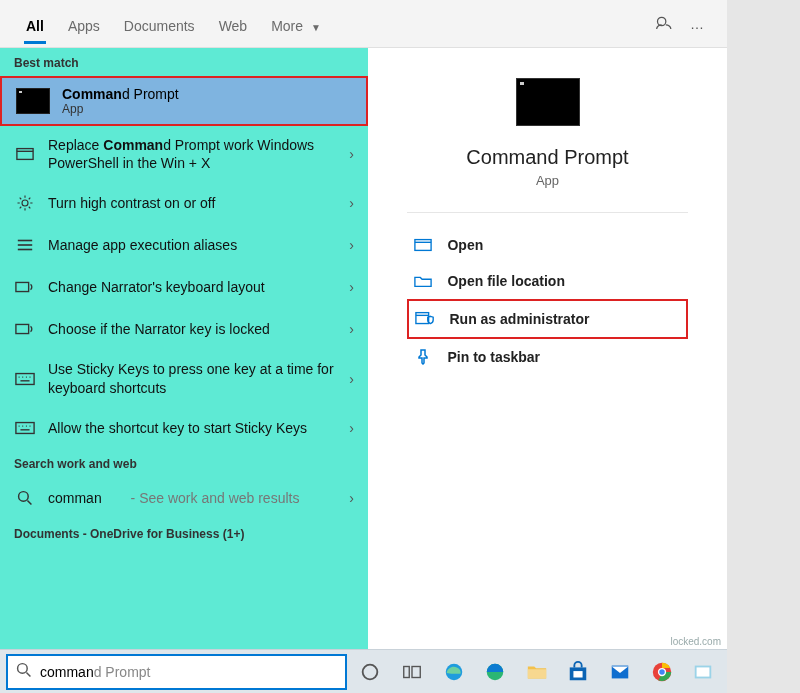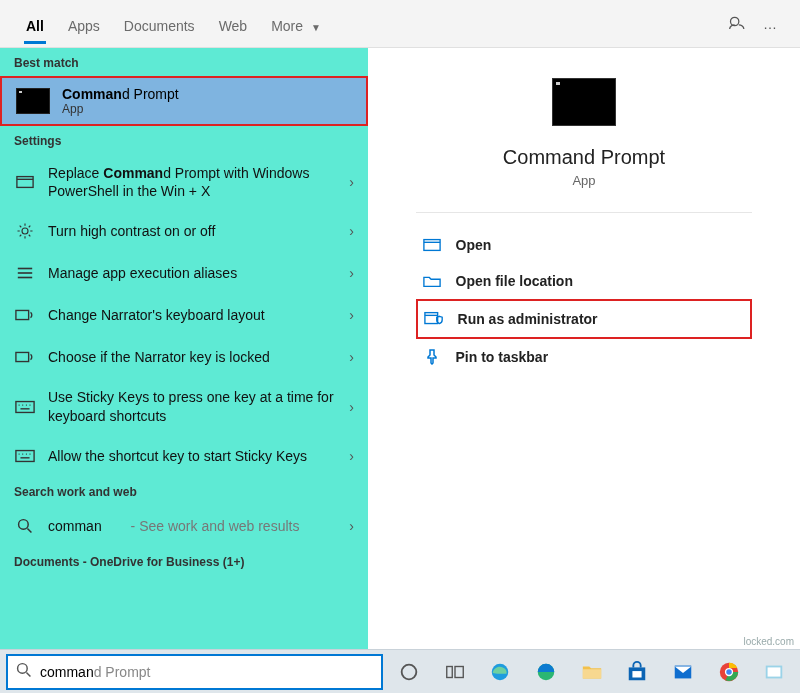--- a/index.html
+++ b/index.html
@@ -1,17 +1,17 @@
 <!DOCTYPE html>
 <html><head>
 <meta charset="utf-8">
 <style>
   * { box-sizing: border-box; margin: 0; padding: 0; font-family: "Segoe UI", Arial, sans-serif; }
   body { width: 800px; height: 693px; background: #e6e6e6; overflow: hidden; font-size: 14px; }
-  .window { width: 800px; height: 693px; display: flex; flex-direction: column; background: #f4f4f4; }
+  .window { width: 727px; height: 693px; display: flex; flex-direction: column; background: #f4f4f4; }
 
   
   .tabbar { display: flex; align-items: center; height: 48px; padding: 0 14px; background: #f4f4f4; border-bottom: 1px solid #e0e0e0; }
   .tab { padding: 14px 12px 10px 12px; color: #6b6b6b; cursor: pointer; position: relative; }
   .tab.active { color: #000; font-weight: 600; }
   .tab.active::after { content: ""; position: absolute; left: 10px; right: 10px; bottom: 0; height: 3px; background: #0078d4; }
   .more-caret { margin-left: 4px; font-size: 10px; }
   .spacer { flex: 1; }
   .titlebtn { width: 32px; height: 32px; display: flex; align-items: center; justify-content: center; color: #555; cursor: pointer; }
 
@@ -94,30 +94,29 @@
       <div class="best-match">
         <div class="cmd-icon"></div>
         <div class="bm-text">
           <div class="bm-title">
             <span class="hl">Comman</span><span>d Prompt</span>
           </div>
           <div class="bm-sub">App</div>
         </div>
       </div>
 
-      <div class="section-label">Settings</div>
 
       <div class="row">
         <div class="icn">
             <svg width="18" height="14" viewBox="0 0 20 14" fill="none" stroke="currentColor" stroke-width="1.5">
               <rect x="1" y="1" width="18" height="12"></rect>
               <line x1="1" y1="4" x2="19" y2="4"></line>
             </svg>
           </div>
-        <div class="txt"><span>Replace </span><span class="hl">Comman</span><span>d Prompt with Windows PowerShell in the Win + X</span></div>
+        <div class="txt"><span>Replace </span><span class="hl">Comman</span><span>d Prompt work Windows PowerShell in the Win + X</span></div>
         <div class="chev">›</div>
       </div>
 
       <div class="row">
         <div class="icn">
             <svg width="18" height="18" viewBox="0 0 24 24" fill="none" stroke="currentColor" stroke-width="1.5">
               <circle cx="12" cy="12" r="4"></circle>
               <path d="M12 2v3M12 19v3M2 12h3M19 12h3M4.9 4.9l2.1 2.1M17 17l2.1 2.1M4.9 19.1L7 17M17 7l2.1-2.1"></path>
             </svg>
           </div>

